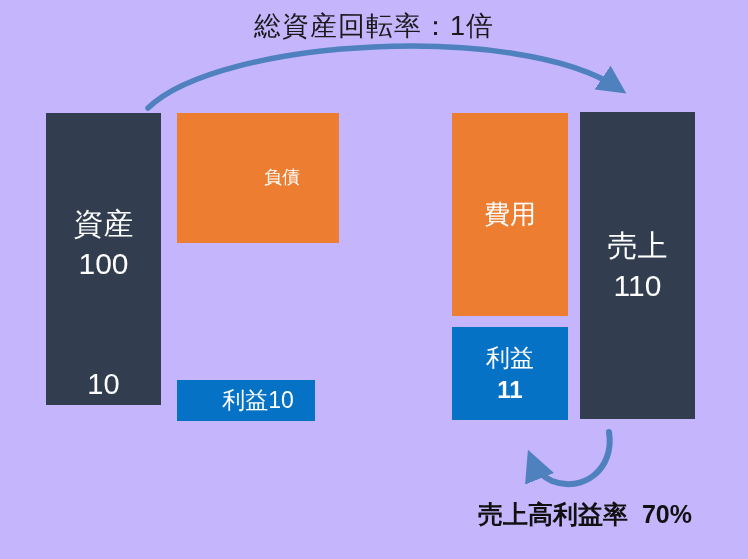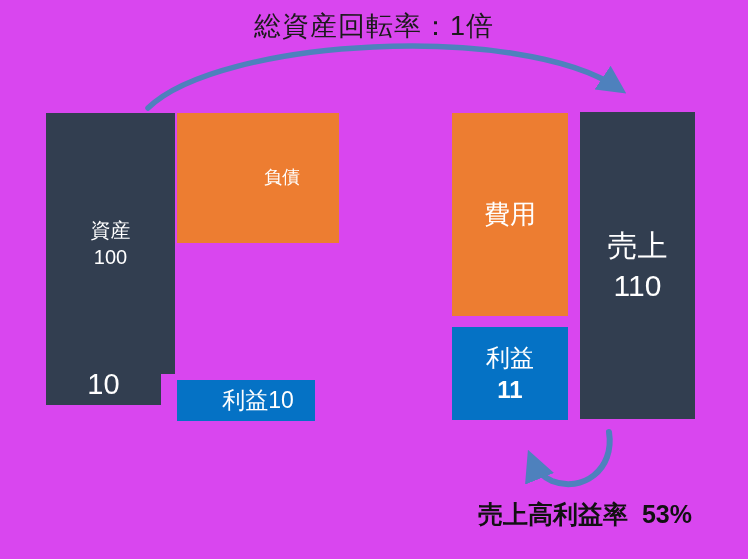--- a/index.html
+++ b/index.html
@@ -1,20 +1,20 @@
 <!DOCTYPE html>
 <html><head>
 <meta charset="utf-8">
 <style>
   html, body { margin: 0; padding: 0; background: #ffffff; }
   .canvas {
     position: relative;
     width: 748px;
     height: 559px;
-    background: #d946ef;
+    background: #c4b5fd;
     font-family: "Liberation Sans", "DejaVu Sans", sans-serif;
     overflow: hidden;
   }
   .title {
     position: absolute;
     top: 8px;
     left: 0;
     width: 100%;
     text-align: center;
     font-size: 27px;
@@ -28,21 +28,21 @@
     align-items: center;
     justify-content: center;
     text-align: center;
     color: #ffffff;
     line-height: 1.32;
   }
   .dark   { background: #323E50; }
   .orange { background: #ED7D31; }
   .blue   { background: #0572C5; }
 
-  .assets        { left: 46px;  top: 113px; width: 129px; height: 261px; font-size: 20px; }
+  .assets        { left: 46px;  top: 113px; width: 115px; height: 261px; font-size: 30px; }
   .assets-profit { left: 46px;  top: 364px; width: 115px; height: 41px;  font-size: 29px; }
   .liabilities   { left: 177px; top: 113px; width: 114px; height: 130px; font-size: 18px; padding-left: 48px; }
   .equity        { left: 177px; top: 248px; width: 114px; height: 126px; font-size: 26px; }
   .profit10      { left: 177px; top: 380px; width: 114px; height: 41px;  font-size: 23px; padding-left: 24px; }
   .expenses      { left: 452px; top: 113px; width: 116px; height: 203px; font-size: 26px; }
   .profit11      { left: 452px; top: 327px; width: 116px; height: 93px;  font-size: 24px; align-items: center; }
   .sales         { left: 580px; top: 112px; width: 115px; height: 307px; font-size: 30px; }
 
   .profit11 .bold { font-weight: bold; }
 
@@ -100,15 +100,15 @@
   <svg class="arrows" viewBox="0 0 748 559" xmlns="http://www.w3.org/2000/svg">
     <defs>
       <marker id="ah" viewBox="0 0 10 10" refX="6.5" refY="5" markerWidth="5.2" markerHeight="5.2" orient="auto">
         <path d="M0,0 L10,5 L0,10 z" fill="#4E81BD"></path>
       </marker>
     </defs>
     <path d="M 148 108 C 220 38, 520 22, 618 88" fill="none" stroke="#4E81BD" stroke-width="5.5" stroke-linecap="round" marker-end="url(#ah)"></path>
     <path d="M 609 432 C 615 470, 582 493, 552 481 C 543 477, 536 470, 532 460" fill="none" stroke="#4E81BD" stroke-width="6" stroke-linecap="round" marker-end="url(#ah)"></path>
   </svg>
 
-  <div class="footer">売上高利益率  53%</div>
+  <div class="footer">売上高利益率  70%</div>
 
 </div>
 
 </body></html>

